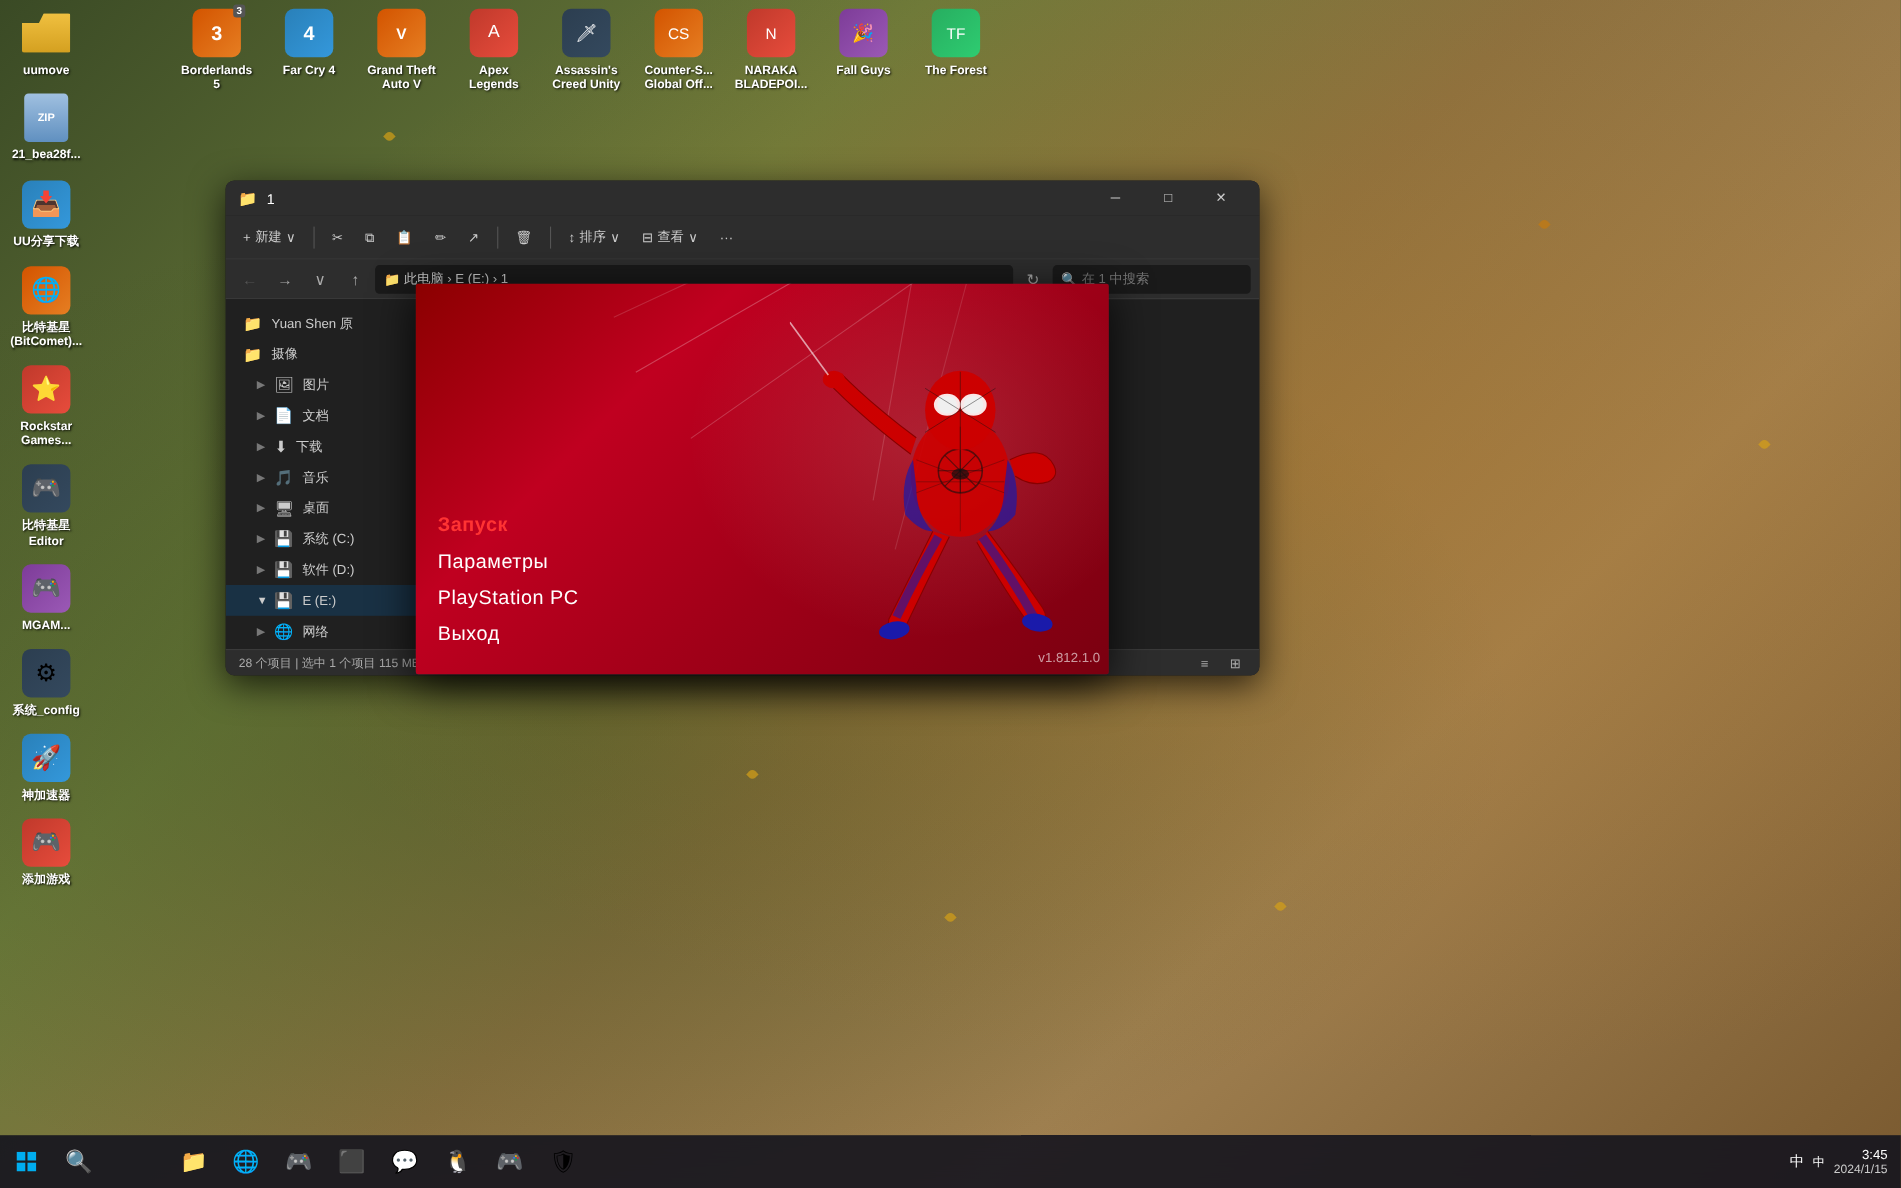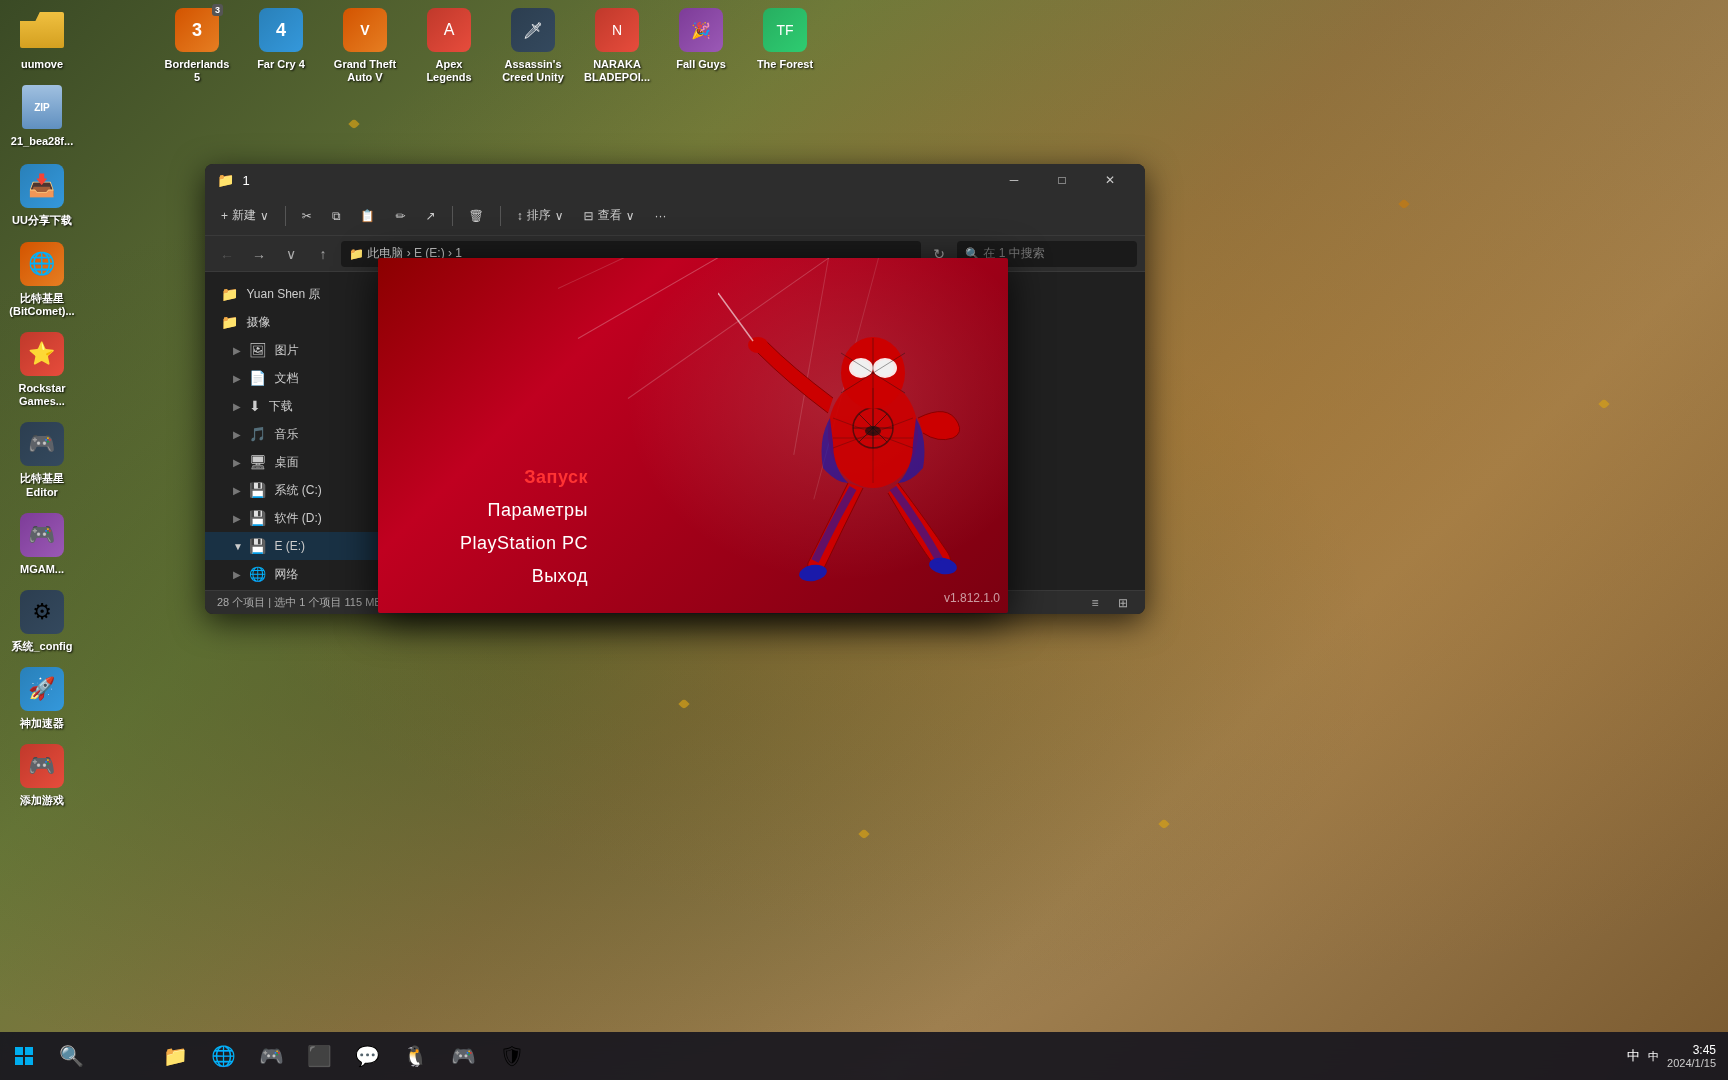--- a/index.html
+++ b/index.html
@@ -338,21 +338,20 @@
     }
 
     .spiderman-menu {
       width: 210px;
       padding: 20px 0 20px 20px;
       display: flex;
       flex-direction: column;
       justify-content: flex-end;
       z-index: 2;
       position: relative;
-      text-align: right;
     }
 
     .spiderman-menu-item {
       font-size: 18px;
       color: #fff;
       padding: 6px 0;
       cursor: pointer;
       font-weight: 400;
       letter-spacing: 0.5px;
     }
@@ -520,20 +519,28 @@
         </div>
       <div class="icon-label">Apex Legends</div>
     </div>
     <div class="desktop-icon">
       <div class="icon-img">
           <div class="app-icon icon-dark">
             <span style="font-size:16px;color:white;">🗡</span>
           </div>
         </div>
       <div class="icon-label">Assassin's Creed Unity</div>
+    </div>
+    <div class="desktop-icon">
+      <div class="icon-img">
+          <div class="app-icon icon-orange">
+            <span style="font-size:14px;color:white;">CS</span>
+          </div>
+        </div>
+      <div class="icon-label">Counter-S... Global Off...</div>
     </div>
     <div class="desktop-icon">
       <div class="icon-img">
           <div class="app-icon icon-red">
             <span style="font-size:14px;color:white;">N</span>
           </div>
         </div>
       <div class="icon-label">NARAKA BLADEPOI...</div>
     </div>
     <div class="desktop-icon">

